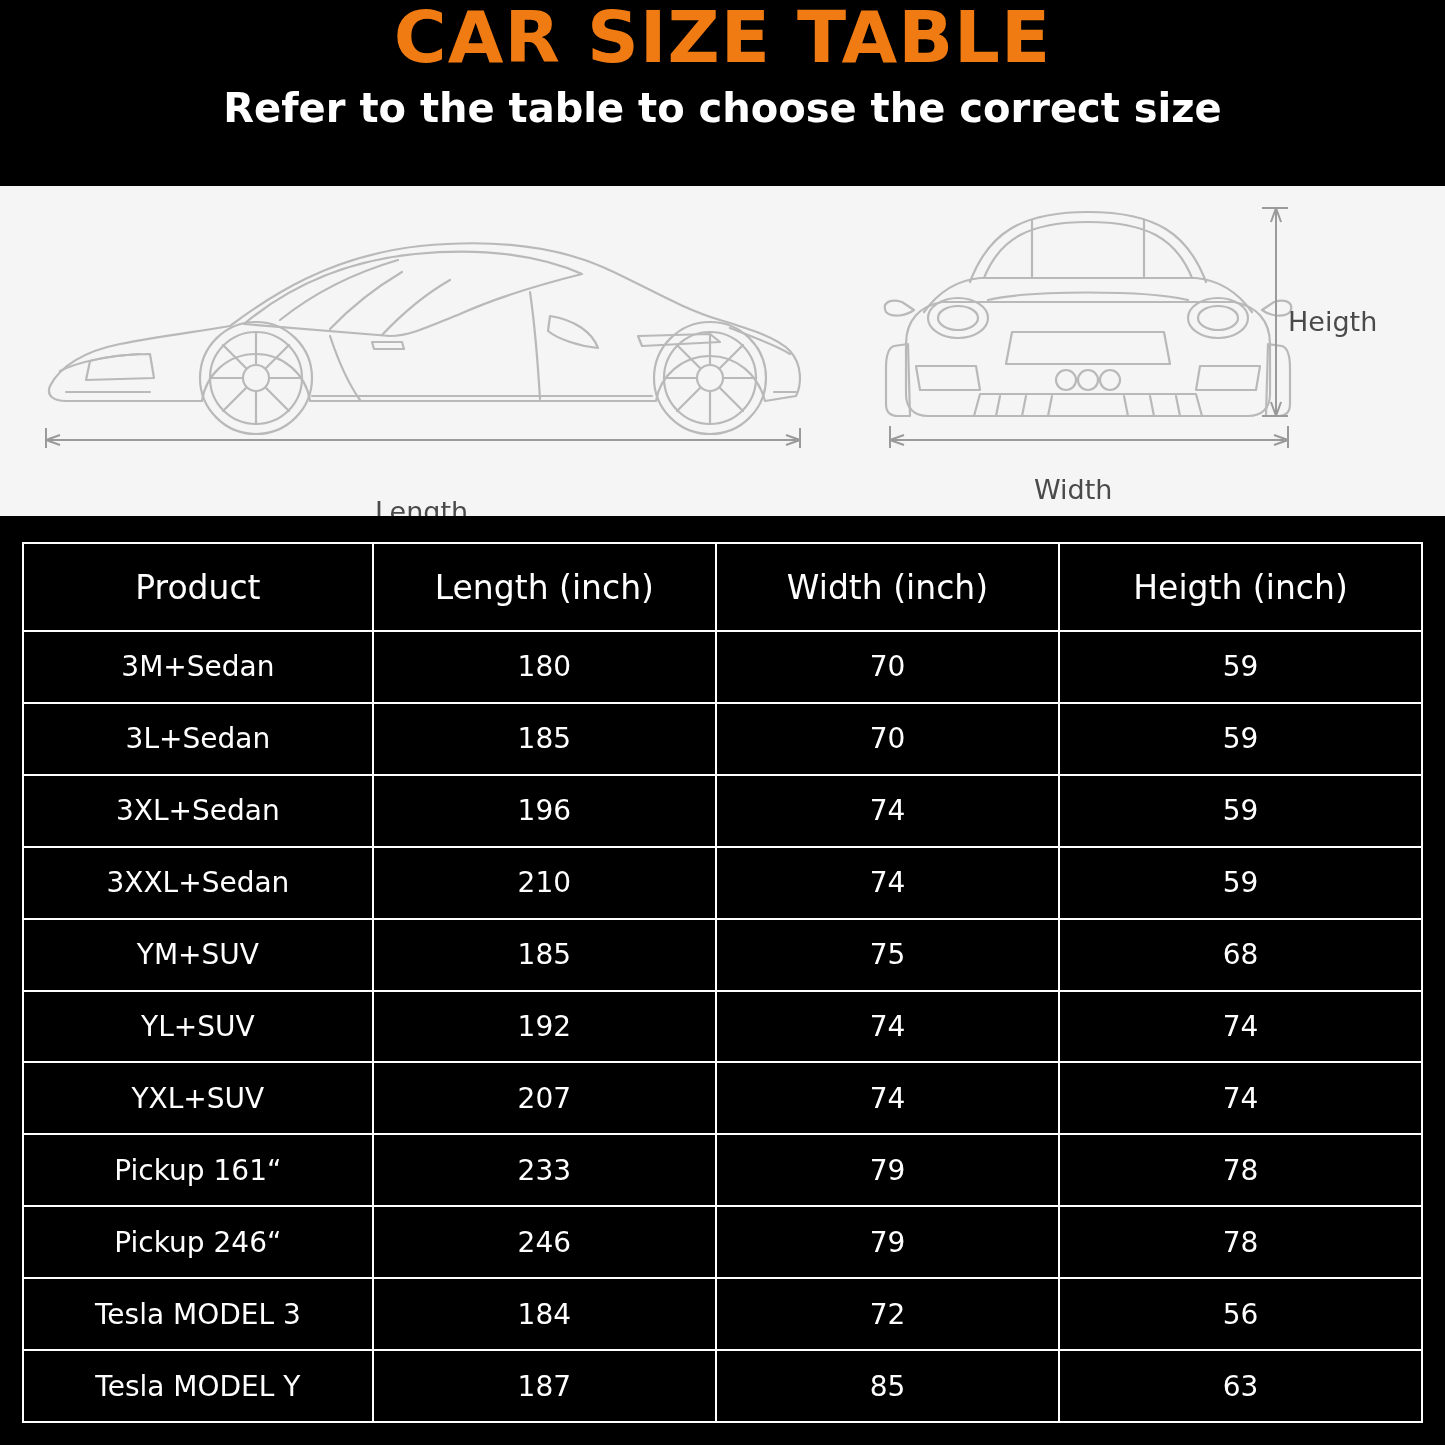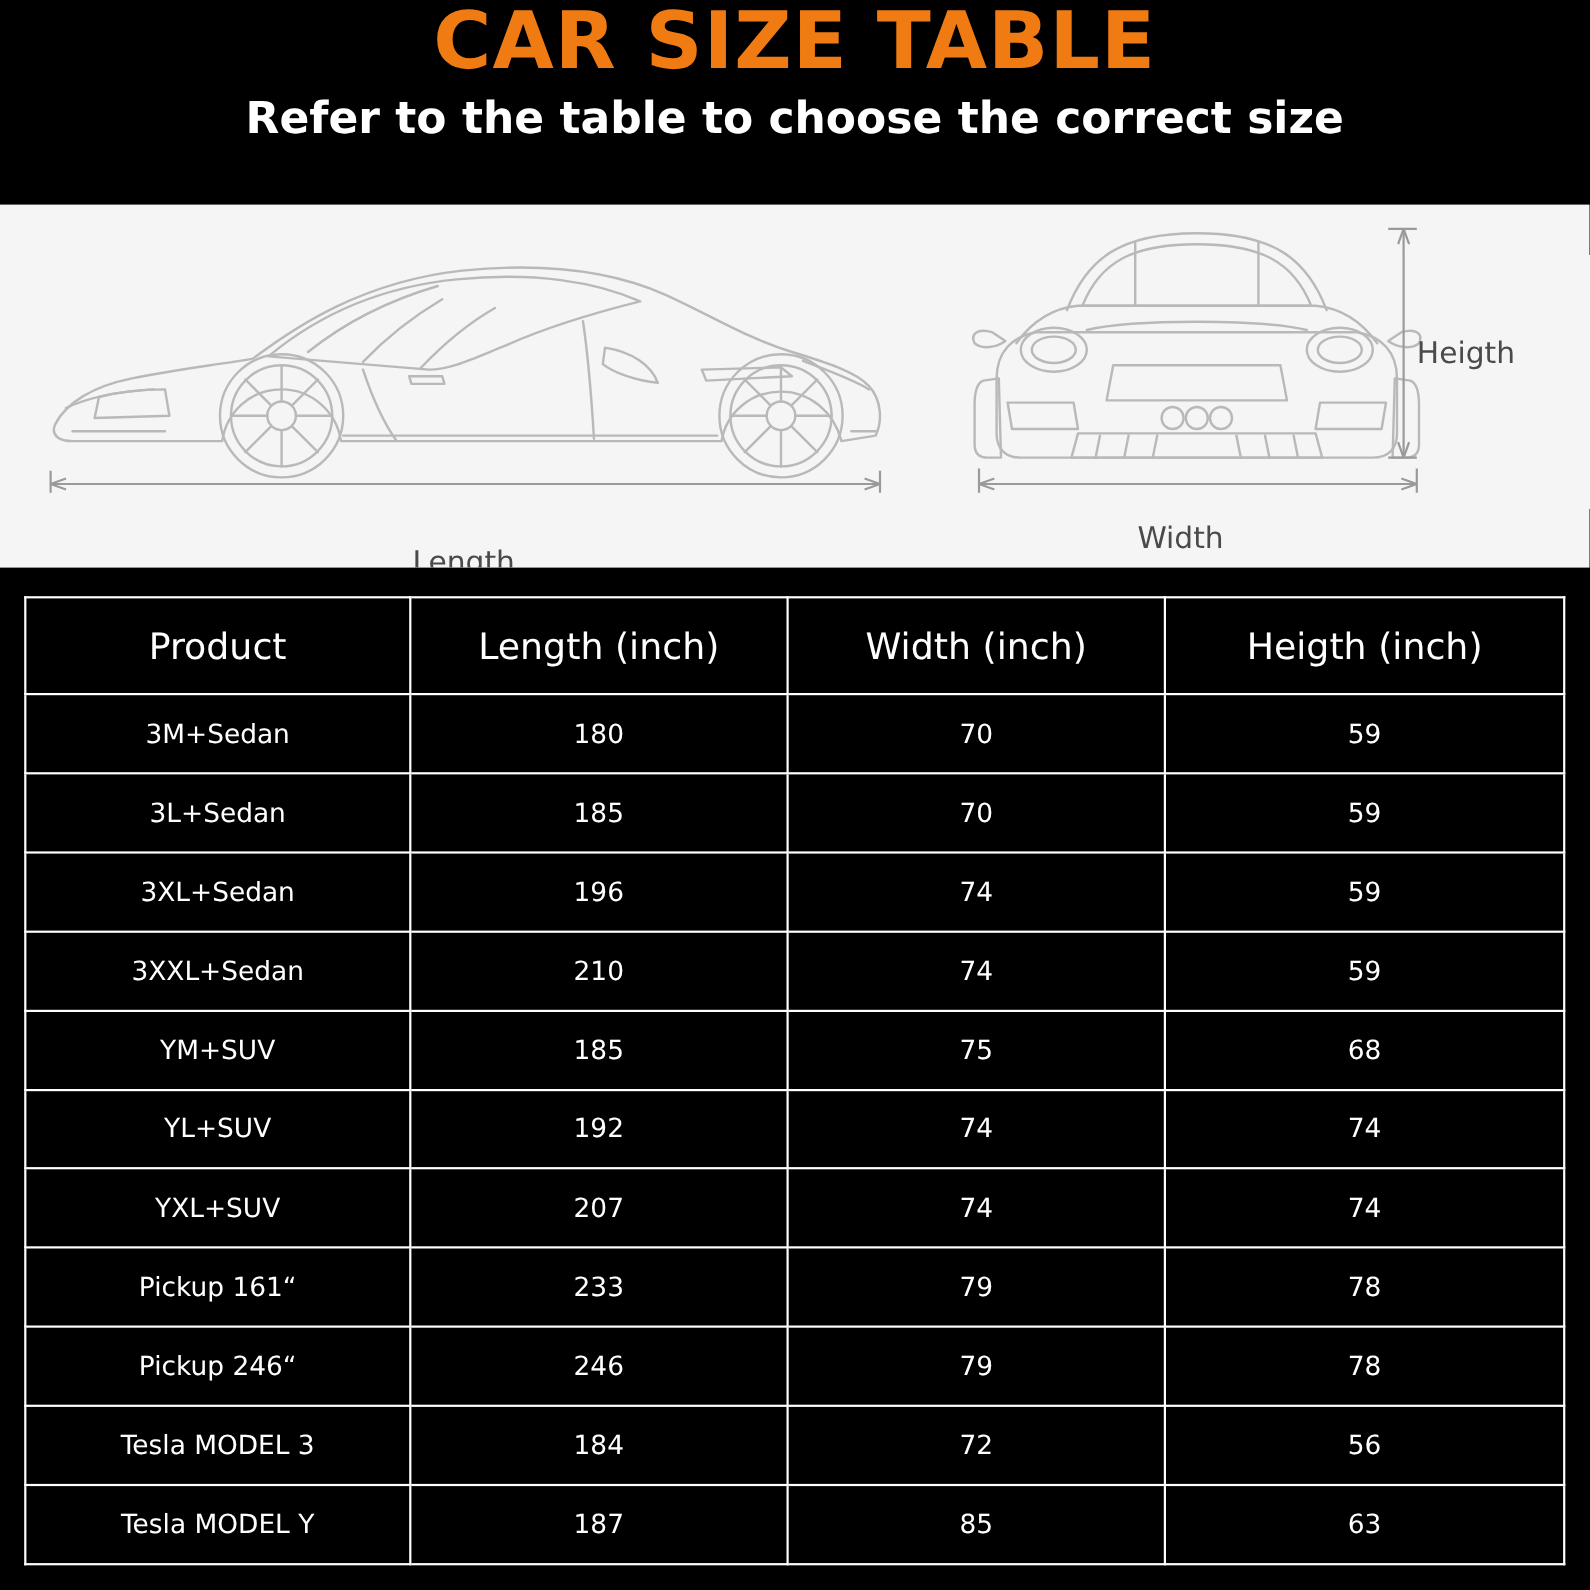--- a/index.html
+++ b/index.html
@@ -103,21 +103,21 @@
     font-weight: normal;
     background: #000000;
     margin-left: 34px;
   }
   table.size-table th {
     font-size: 33px;
     height: 86px;
     padding: 0 10px;
   }
   table.size-table td {
-    font-size: 24px;
+    font-size: 28px;
     height: 68px;
     padding: 0 8px;
   }
   th.col-product { width: 25%; }
   th.col-length  { width: 24.5%; }
   th.col-width   { width: 24.5%; }
   th.col-height  { width: 26%; }
 </style>
 </head>
 <body>

